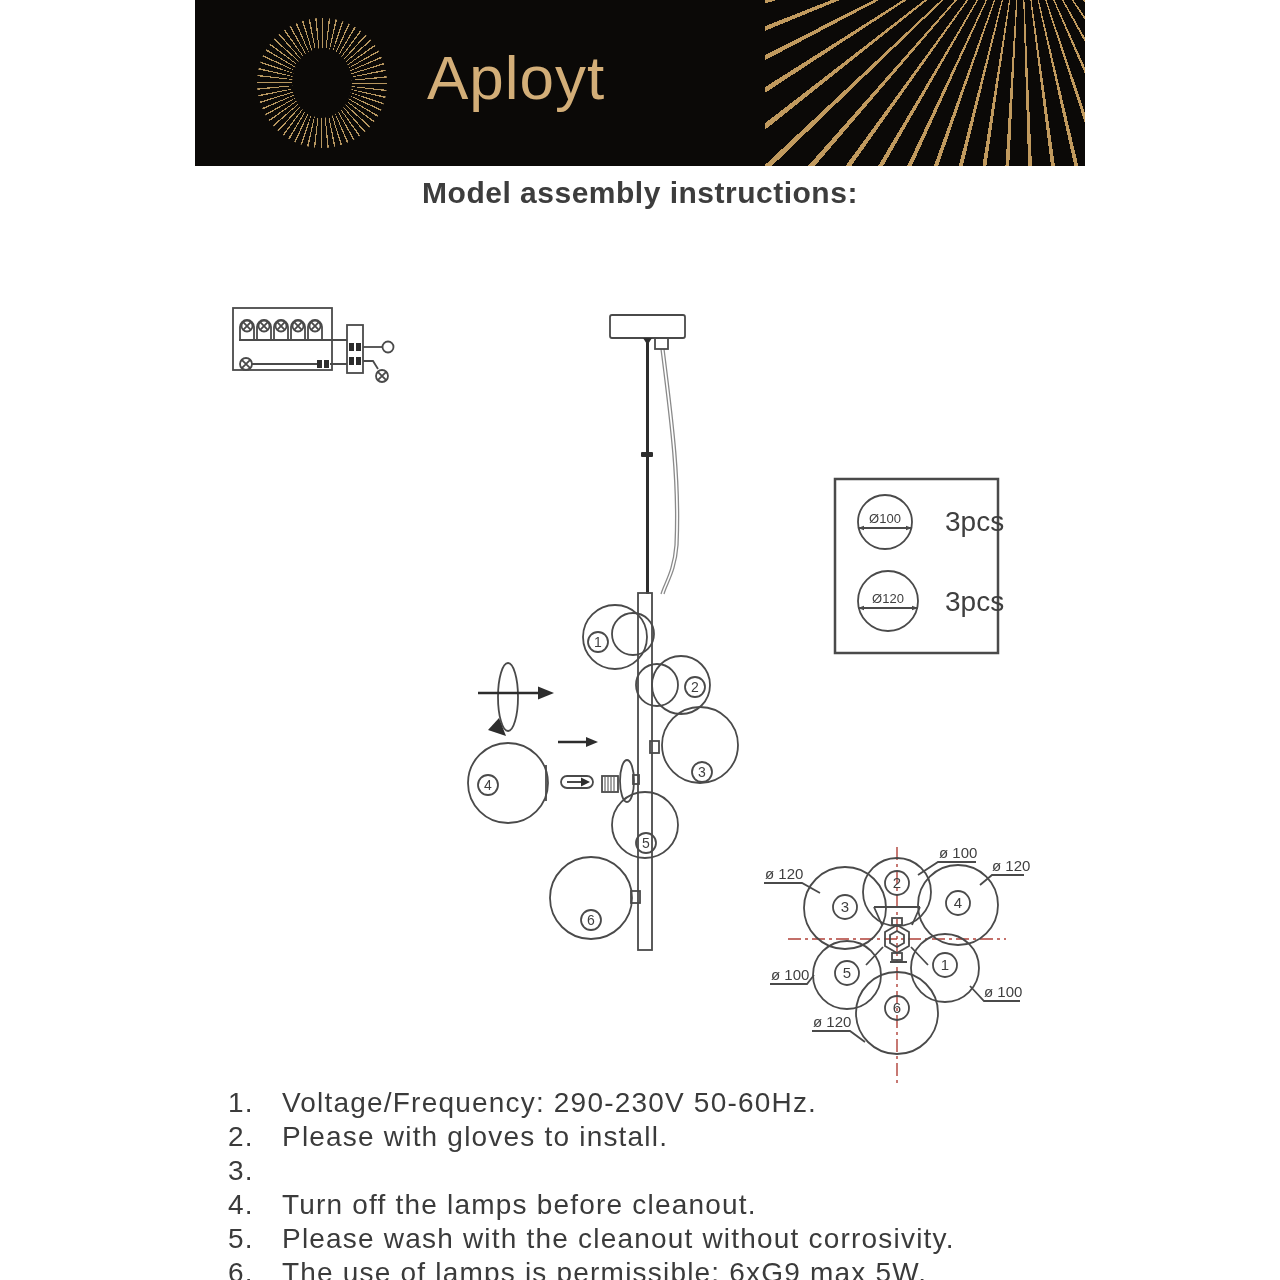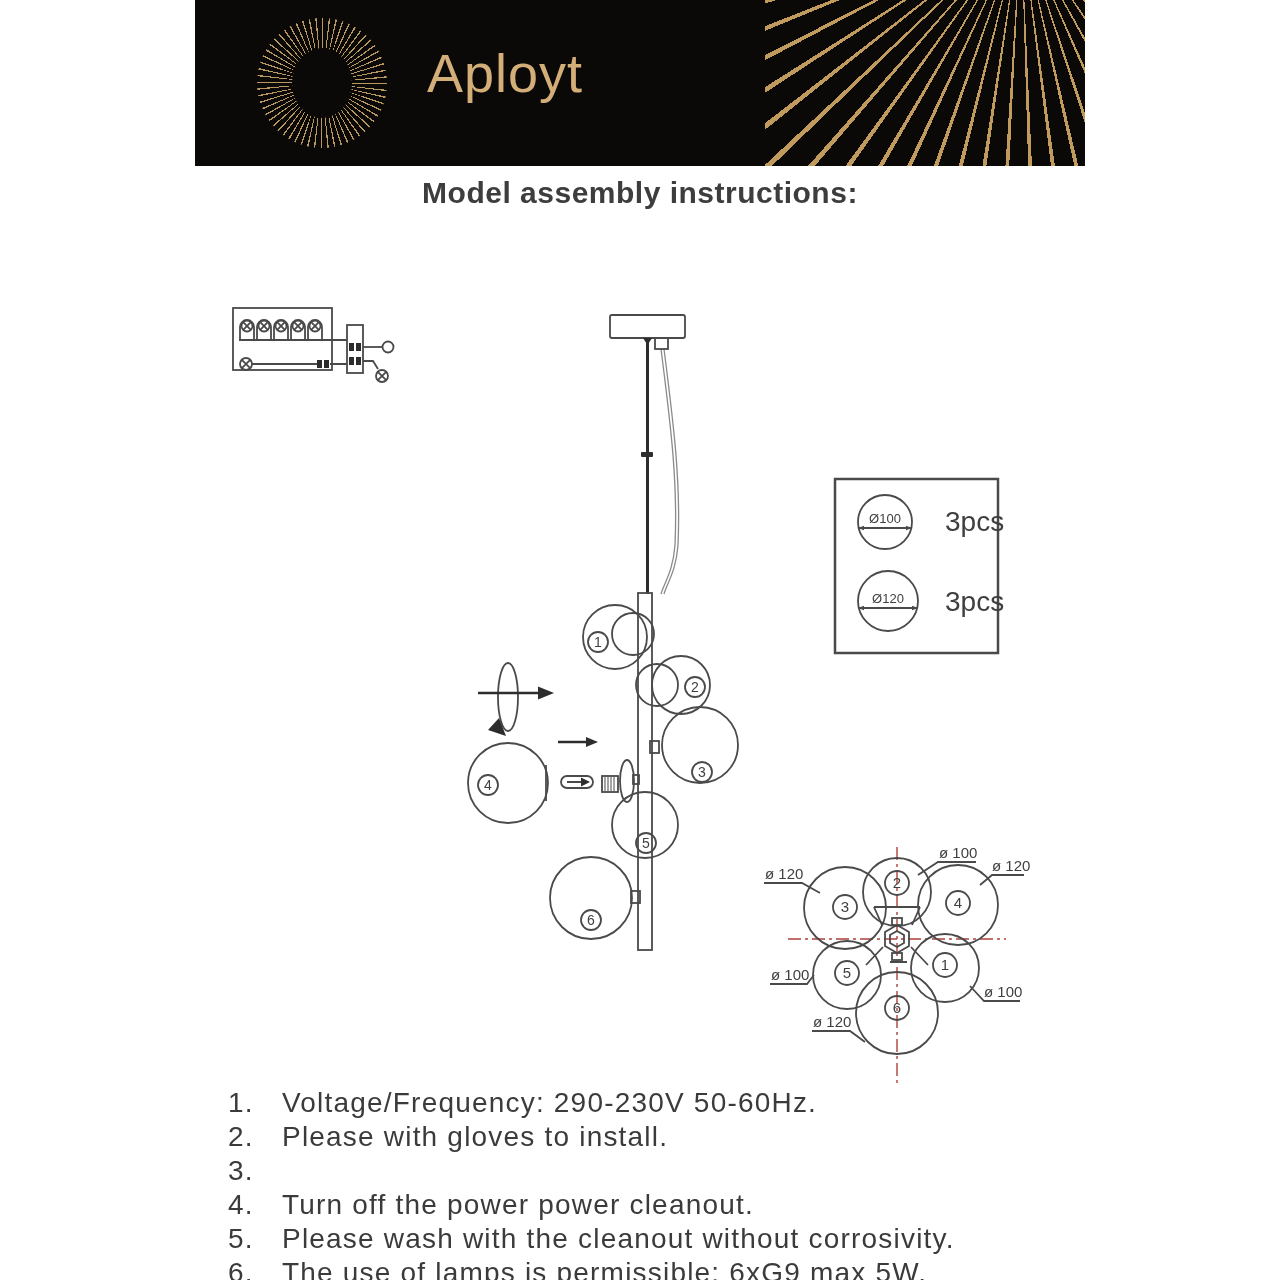--- a/index.html
+++ b/index.html
@@ -5,21 +5,21 @@
   html,body{margin:0;padding:0;background:#ffffff;}
   .page{position:relative;width:1280px;height:1280px;background:#ffffff;overflow:hidden;
         font-family:"Liberation Sans",sans-serif;}
 
   
   .banner{position:absolute;left:195px;top:0;width:890px;height:166px;background:#0b0907;overflow:hidden;}
   .logo-burst{position:absolute;left:62px;top:18px;width:130px;height:130px;border-radius:50%;
         background:repeating-conic-gradient(#b89760 0deg 1.3deg, rgba(0,0,0,0) 1.3deg 6deg);}
   .logo-burst::after{content:"";position:absolute;left:50%;top:50%;width:60px;height:70px;
         transform:translate(-50%,-50%);background:#0b0907;border-radius:50%;}
-  .brand{position:absolute;left:232px;top:42px;font-size:54px;color:#d3ae78;letter-spacing:1px;}
+  .brand{position:absolute;left:232px;top:42px;font-size:62px;color:#d3ae78;letter-spacing:1px;}
   .corner-rays{position:absolute;right:0;top:0;width:320px;height:166px;
         background:repeating-conic-gradient(from 118deg at 80% -45%, #c19a5e 0deg 0.9deg, rgba(0,0,0,0) 0.9deg 5.4deg);}
 
   
   .title{position:absolute;left:0;top:174px;width:1280px;text-align:center;color:#3d3d3d;font-weight:bold;}
   .title .line{font-size:30px;line-height:37px;letter-spacing:0.5px;}
 
   
   svg.diag{position:absolute;overflow:visible;}
   .stroke{stroke:#4a4a4a;fill:none;stroke-width:1.8;}
@@ -256,21 +256,21 @@
     </div>
     <div class="instr-row">
       <span class="instr-num">2.</span>
       <span class="instr-text">Please with gloves to install.</span>
     </div>
     <div class="instr-row">
       <span class="instr-num">3.</span>
     </div>
     <div class="instr-row">
       <span class="instr-num">4.</span>
-      <span class="instr-text">Turn off the power power cleanout.</span>
+      <span class="instr-text">Turn off the lamps before cleanout.</span>
     </div>
     <div class="instr-row">
       <span class="instr-num">5.</span>
       <span class="instr-text">Please wash with the cleanout without corrosivity.</span>
     </div>
     <div class="instr-row">
       <span class="instr-num">6.</span>
       <span class="instr-text">The use of lamps is permissible: 6xG9 max 5W.</span>
     </div>
   </div>

